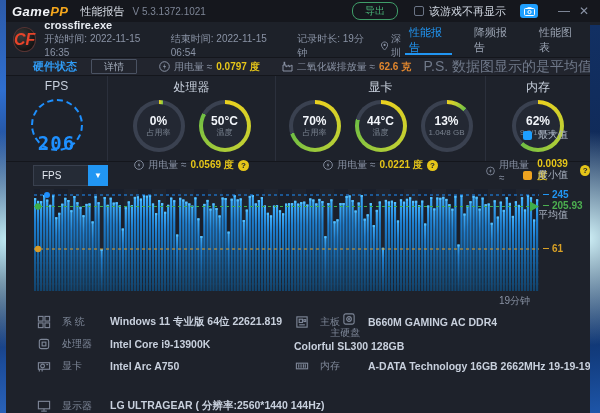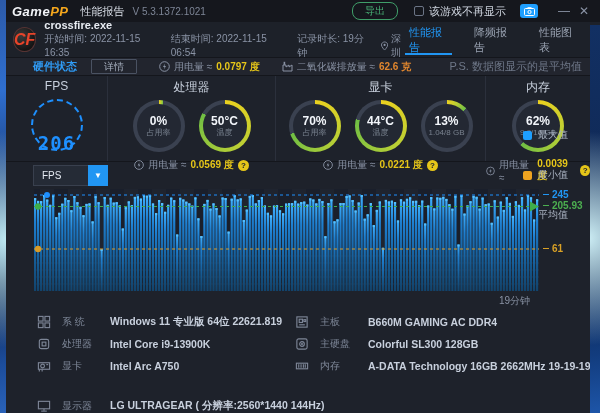--- a/index.html
+++ b/index.html
@@ -40,21 +40,21 @@
   .tab.active{color:#2196f3;}
   .tab.active::after{content:"";position:absolute;left:-4px;right:-4px;bottom:2px;height:2px;background:#2196f3;}
 
   
   .statusbar{position:absolute;left:0;right:0;top:57px;height:19px;background:#22252e;border-top:1px solid #14161c;border-bottom:1px solid #14161c;display:flex;align-items:center;padding-left:27px;}
   .hw-title{color:#2f9bf5;font-size:11px;font-weight:bold;}
   .detail-btn{border:1px solid #4a5262;color:#aab3c2;background:transparent;font-size:10px;border-radius:1px;padding:0 12px;margin-left:14px;height:15px;line-height:13px;cursor:pointer;}
   .sb-item{display:flex;align-items:center;gap:4px;margin-left:22px;font-size:10px;color:#8a93a5;}
   .val-yellow{color:#e6c619;font-weight:bold;}
   .val-orange{color:#e0862e;font-weight:bold;}
-  .sb-note{margin-left:auto;margin-right:18px;color:#6f7889;font-size:11px;}
+  .sb-note{margin-left:auto;margin-right:8px;color:#6f7889;font-size:14px;}
 
   
   .statspanel{position:absolute;left:0;right:10px;top:76px;height:86px;display:flex;border-bottom:1px solid #14161c;}
   .sec{padding-top:3px;display:flex;flex-direction:column;align-items:center;}
   .sec + .sec{border-left:1px solid #2b303c;}
   .sec-title{color:#c8d0dd;font-size:12px;margin-bottom:4px;}
   .sec-fps{width:101px;}
   .sec-cpu{width:168px;}
   .sec-gpu{width:210px;}
   .sec-mem{flex:1;}
@@ -722,21 +722,21 @@
                 <rect x="2" y="2" width="11" height="11"></rect>
                 <rect x="4.5" y="4.5" width="3.5" height="3.5"></rect>
                 <rect x="9.5" y="5" width="2" height="2"></rect>
                 <line x1="4.5" y1="10.5" x2="10.5" y2="10.5"></line>
               </g>
             </svg>
           </span>
         <span class="info-label">主板</span>
         <span class="info-value">B660M GAMING AC DDR4</span>
       </div>
-      <div class="info-row col-r" style="top:28px;">
+      <div class="info-row col-r" style="top:28px;flex-direction:column;">
         <span class="info-icon">
             <svg width="14" height="14" viewBox="0 0 15 15">
               <g fill="none" stroke="#7d8697" stroke-width="1.2">
                 <rect x="2" y="2" width="11" height="11" rx="2"></rect>
                 <circle cx="7.5" cy="7.5" r="2.5"></circle>
                 <circle cx="7.5" cy="7.5" r="0.5"></circle>
               </g>
             </svg>
           </span>
         <span class="info-label">主硬盘</span>

